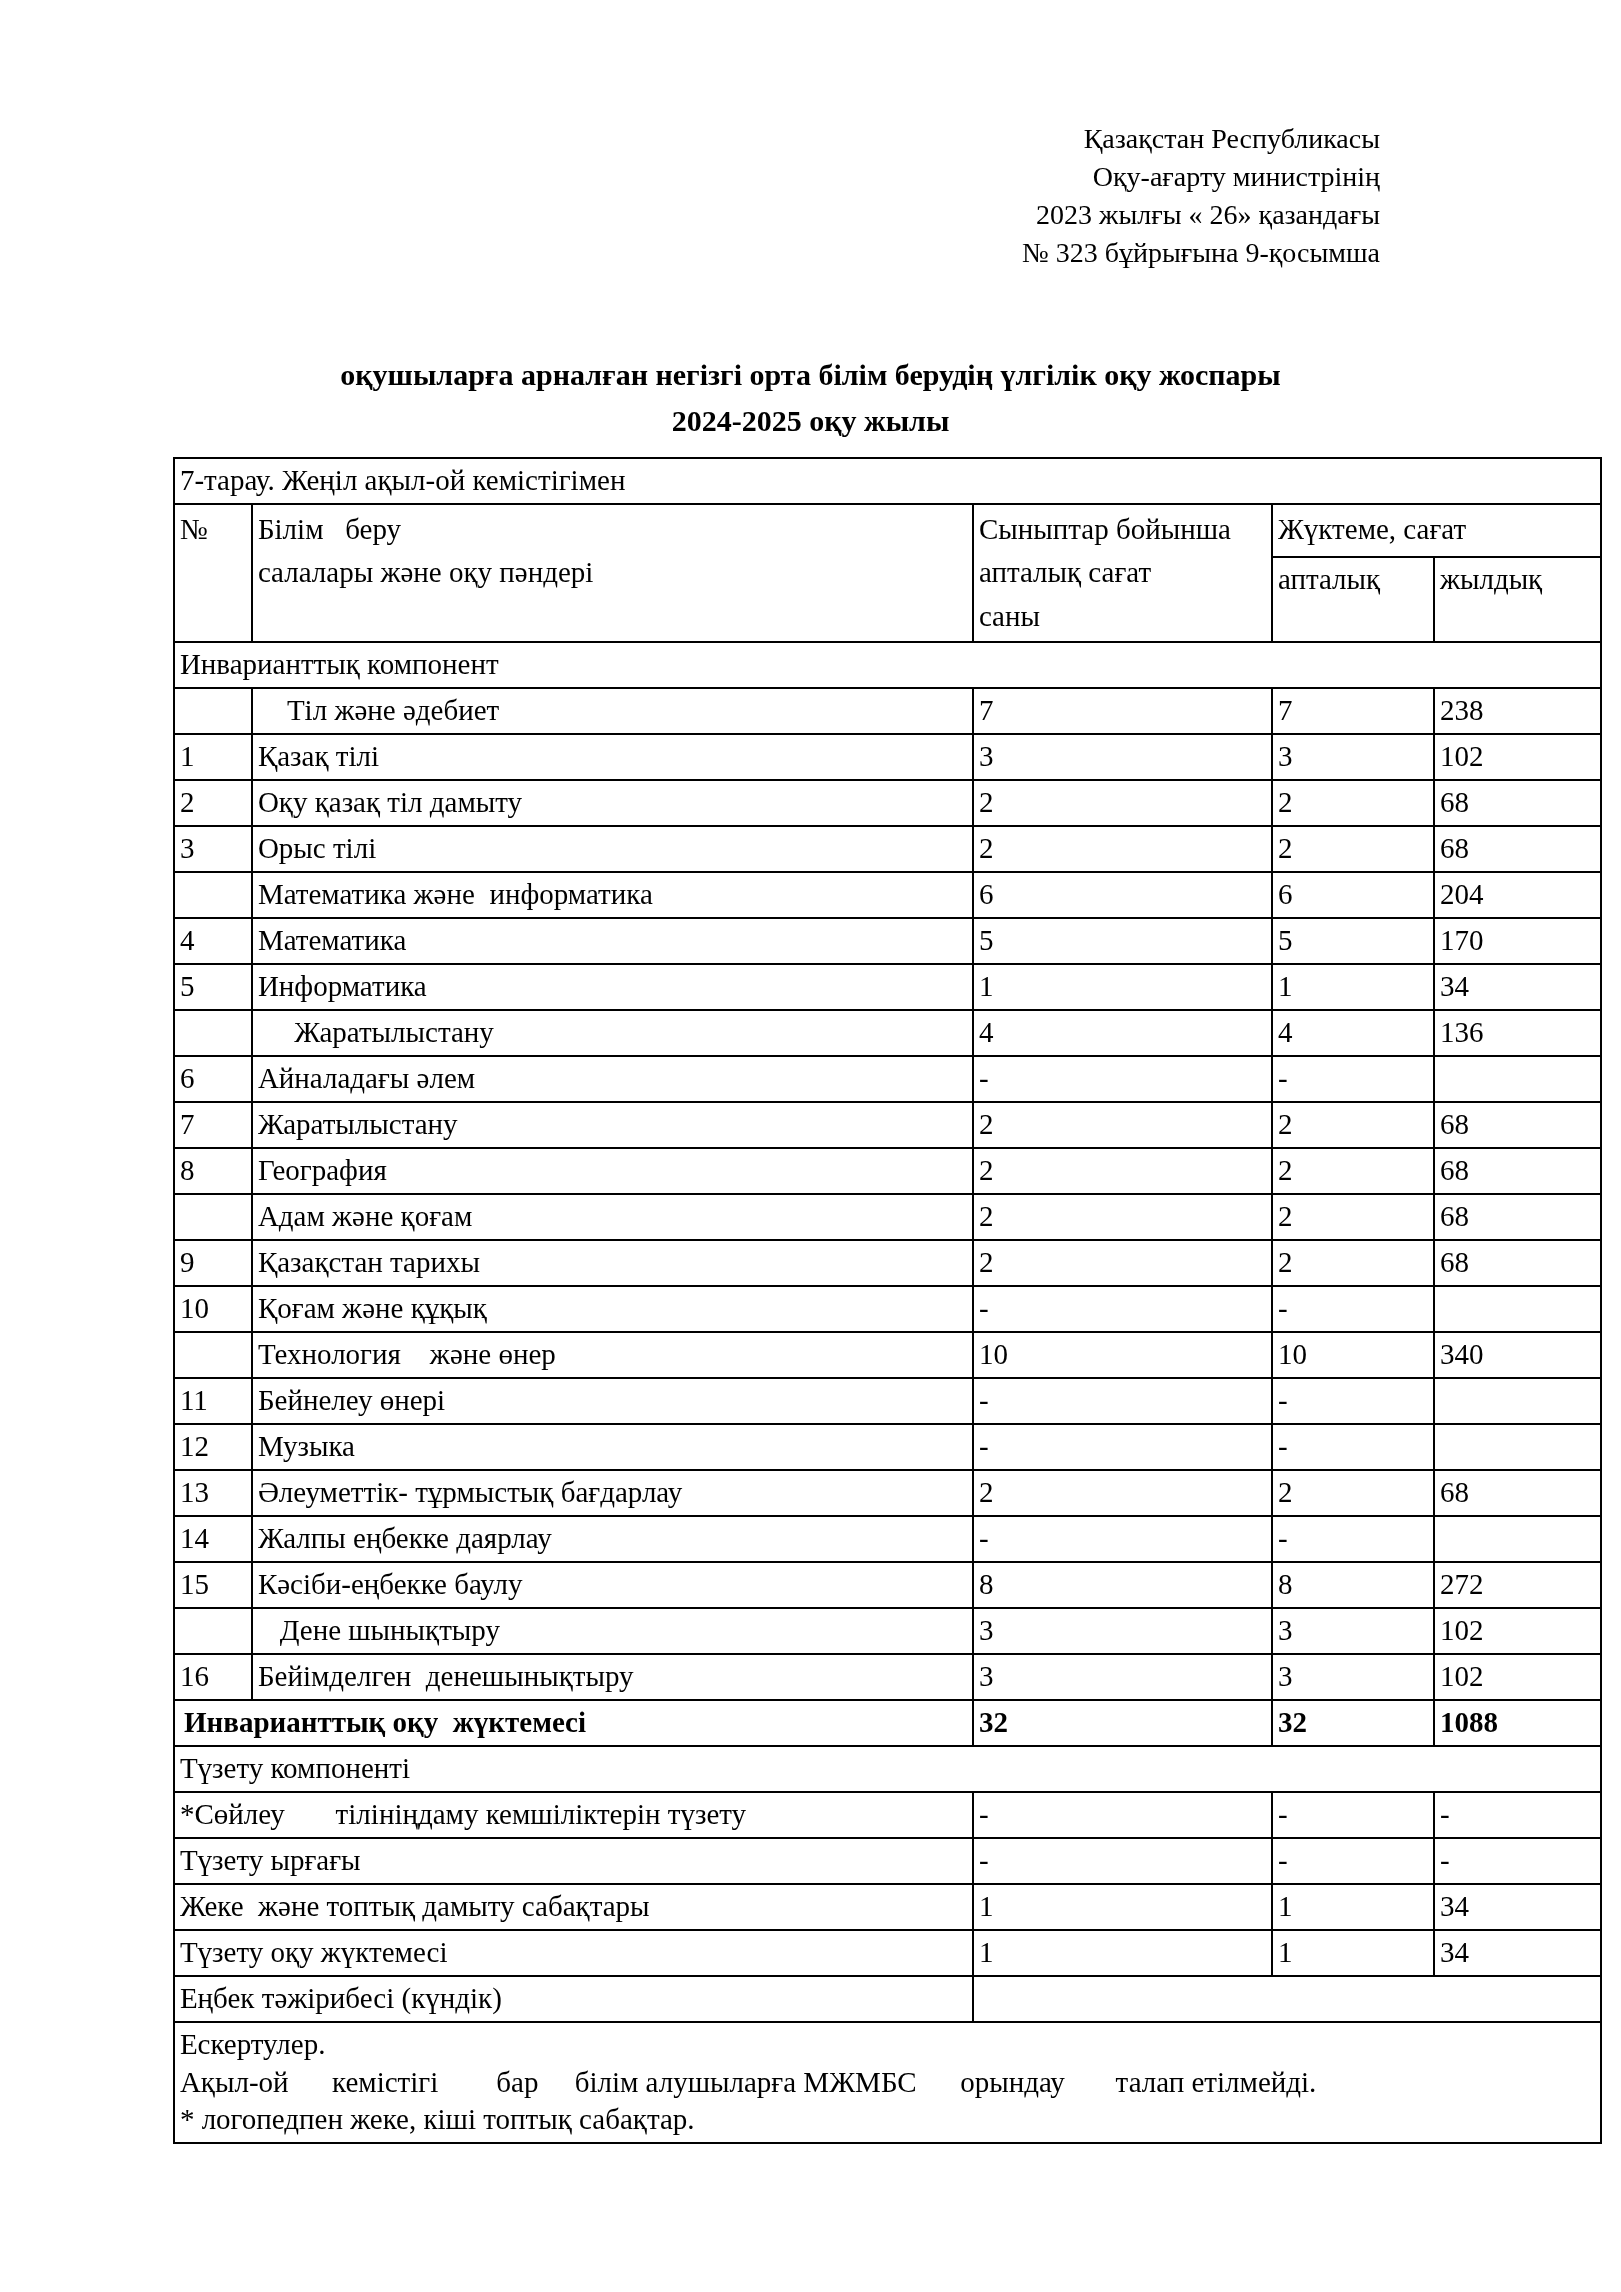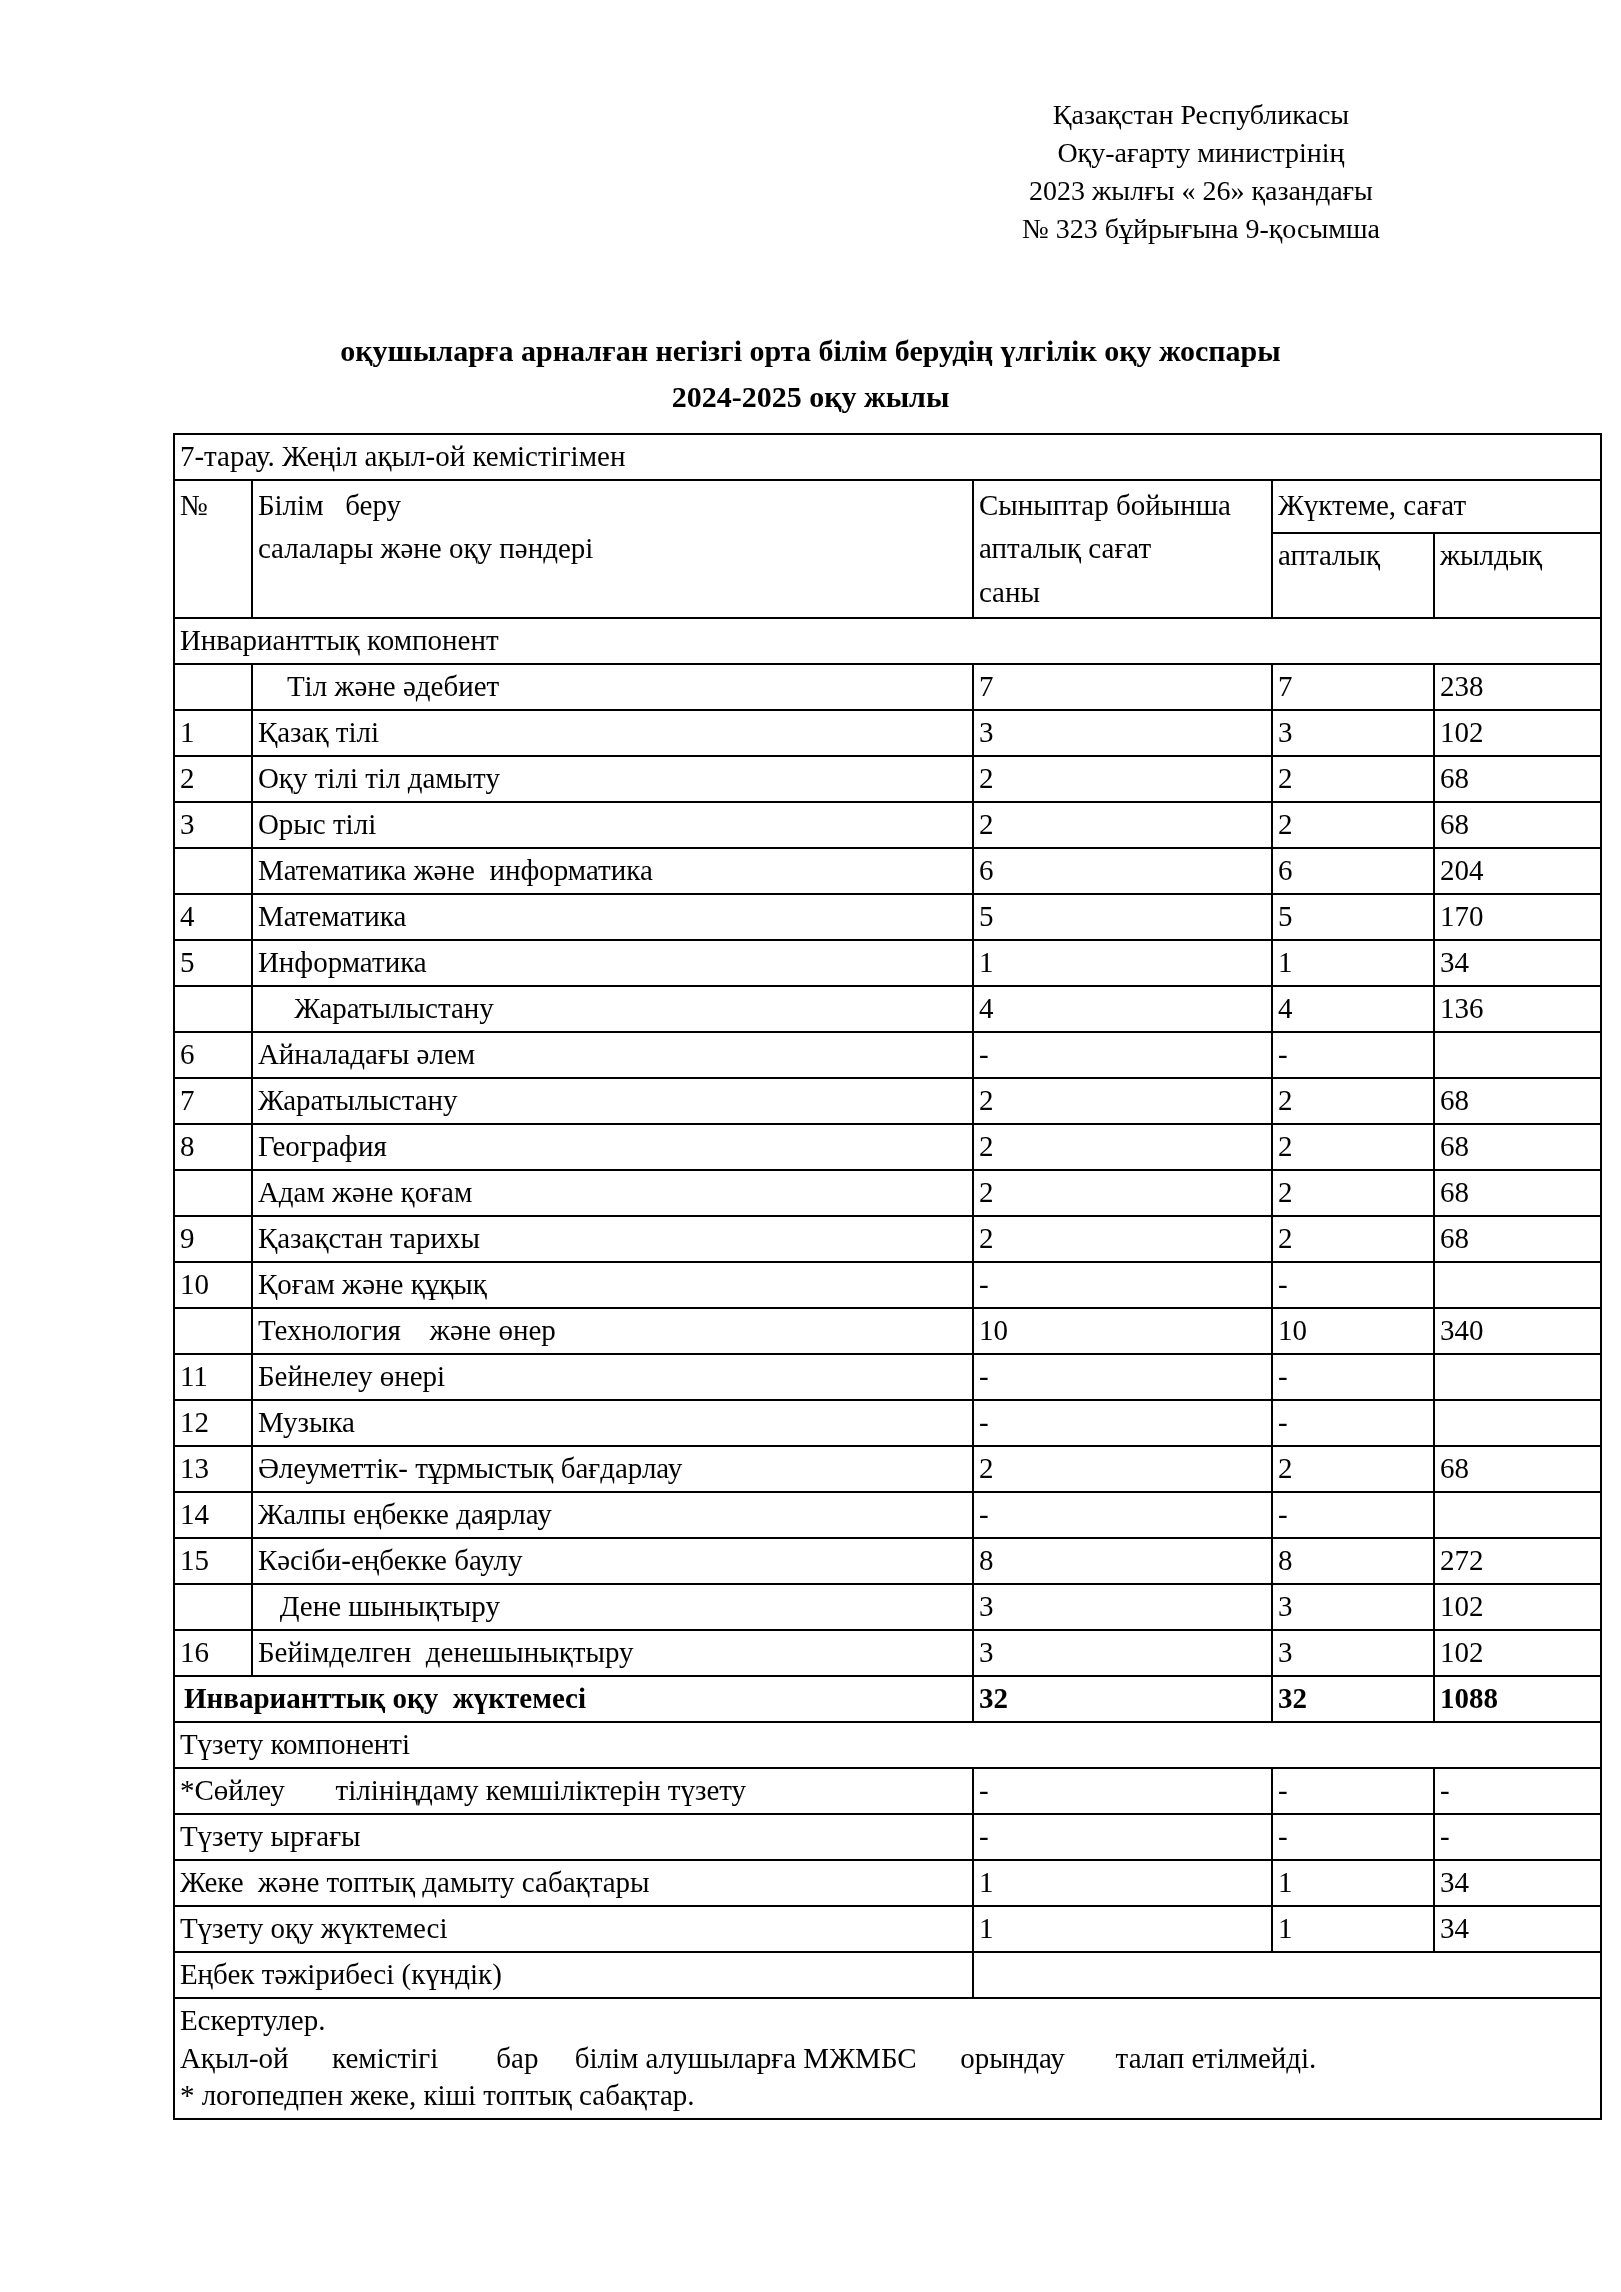--- a/index.html
+++ b/index.html
@@ -3,23 +3,23 @@
 <meta charset="utf-8">
 <style>
   * { margin: 0; padding: 0; box-sizing: border-box; }
   html, body { background: #ffffff; }
   body {
     width: 1621px; height: 2293px;
     font-family: "Liberation Serif", "DejaVu Serif", serif;
     color: #000; position: relative; overflow: hidden;
   }
   .decree-block {
-    margin: 96px 241px 0 auto;
+    margin: 120px 241px 0 auto;
     width: fit-content;
-    text-align: center;
+    text-align: right;
     font-size: 28px;
     line-height: 1.36;
     white-space: pre-wrap;
   }
   .title-block {
     margin-top: 80px;
     text-align: center;
     font-weight: 700;
     font-size: 30px;
     line-height: 1.52;
@@ -98,21 +98,21 @@
       </tr>
       <tr>
         <td>1</td>
         <td>Қазақ тілі</td>
         <td>3</td>
         <td>3</td>
         <td>102</td>
       </tr>
       <tr>
         <td>2</td>
-        <td>Оқу тілі тіл дамыту</td>
+        <td>Оқу қазақ тіл дамыту</td>
         <td>2</td>
         <td>2</td>
         <td>68</td>
       </tr>
       <tr>
         <td>3</td>
         <td>Орыс тілі</td>
         <td>2</td>
         <td>2</td>
         <td>68</td>

